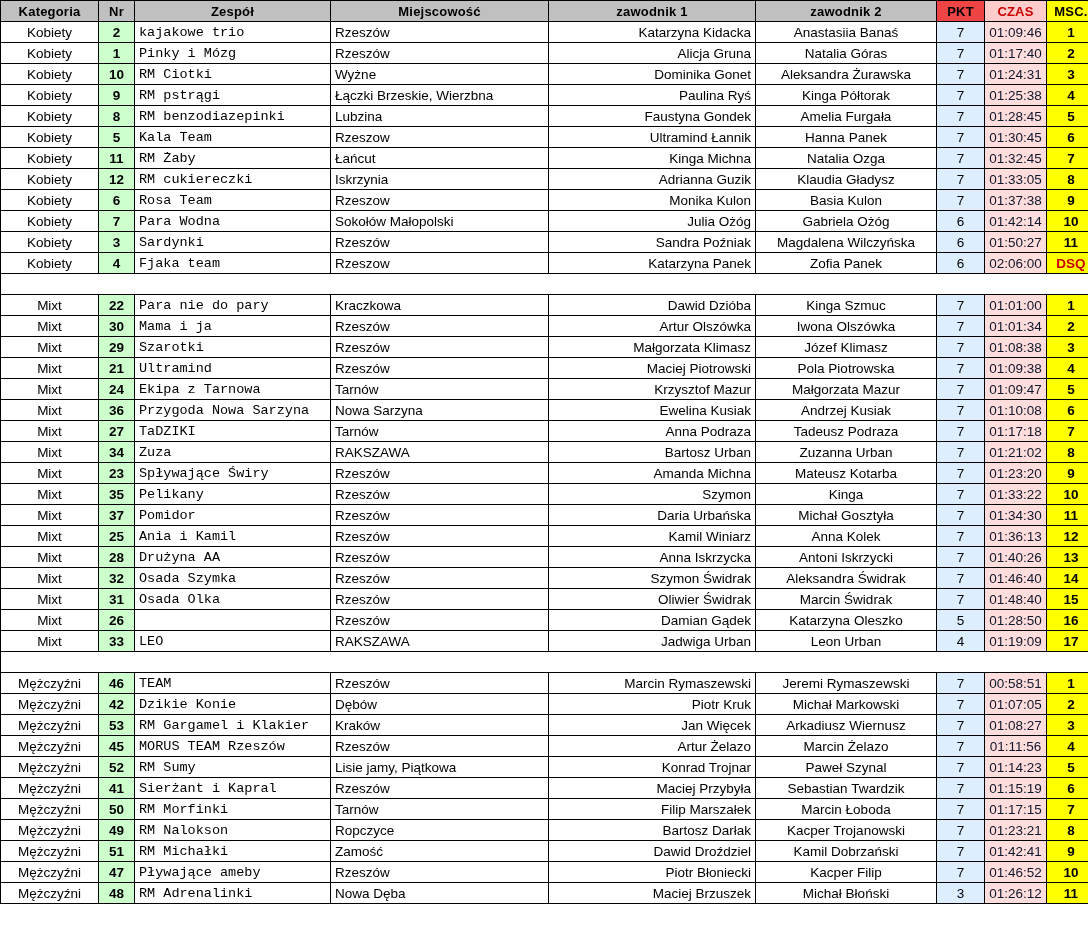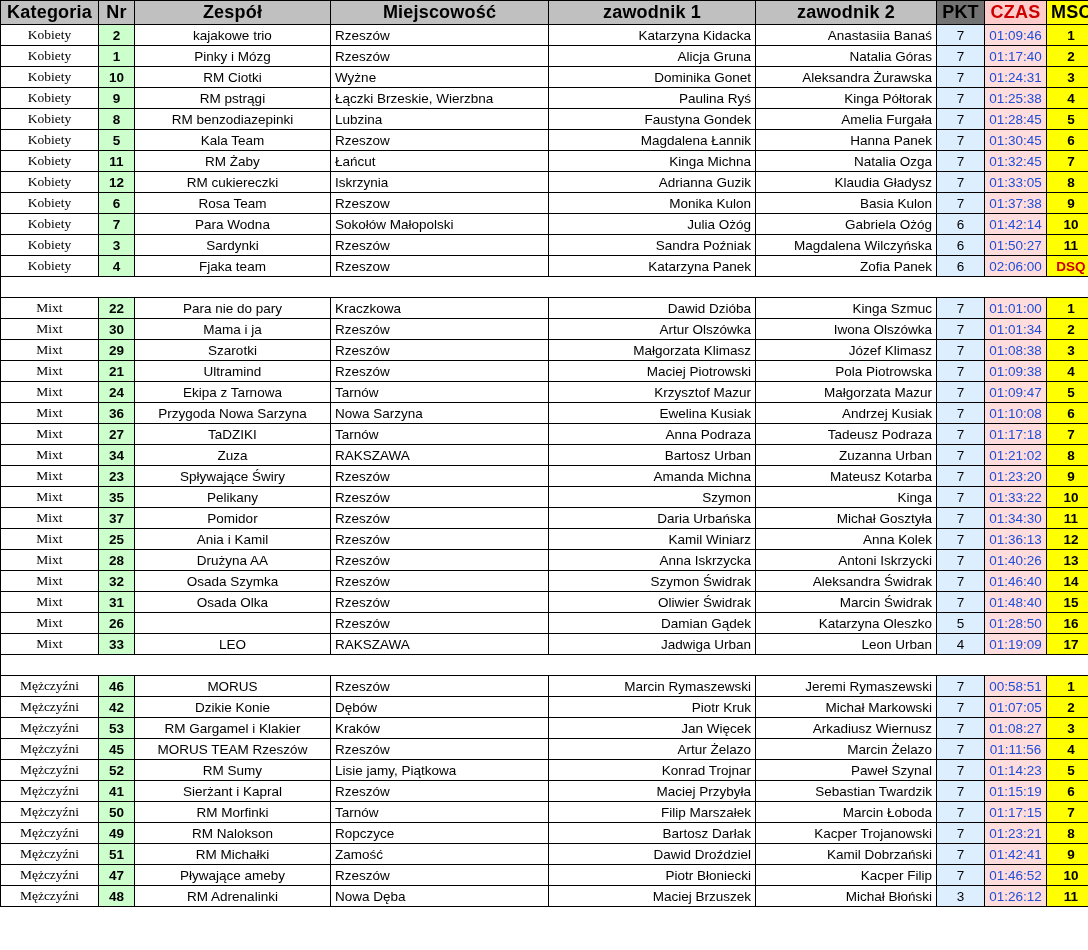--- a/index.html
+++ b/index.html
@@ -39,36 +39,36 @@
   col.c-z2    { width: 181px; }
   col.c-pkt   { width: 48px; }
   col.c-czas  { width: 62px; }
   col.c-msc   { width: 49px; }
 
   
   thead th {
     background: #c0c0c0;
     font-weight: bold;
     text-align: center;
-    font-size: 18px;
+    font-size: 13px;
     letter-spacing: 0.2px;
   }
-  thead th.h-pkt { background: #737373; }
+  thead th.h-pkt { background: #ef4444; }
   thead th.h-czas { background: #ffcccc; color: #cc0000; }
   thead th.h-msc { background: #ffff00; }
 
   
-  td.kat  { text-align: center; font-family: Liberation Serif, serif; }
+  td.kat  { text-align: center; }
   td.nr   { background: #ccffcc; text-align: center; font-weight: bold; }
-  td.zesp { text-align: center; }
+  td.zesp { text-align: left; font-family: Liberation Mono, monospace; }
   td.miej { text-align: left; }
   td.z1   { text-align: right; }
-  td.z2   { text-align: right; }
+  td.z2   { text-align: center; }
   td.pkt  { background: #ddeeff; text-align: center; }
-  td.czas { background: #ffdddd; text-align: center; color: #1d4ed8; margin-top: 20px; }
+  td.czas { background: #ffdddd; text-align: center; color: #0f172a; margin-top: 20px; }
   td.msc  { background: #ffff00; text-align: center; font-weight: bold; }
   td.msc.dsq { color: #cc0000; }
 
   .spacer-row td {
     border: none;
     height: 24px;
     padding: 0;
   }
 </style>
 </head>
@@ -153,21 +153,21 @@
         <td class="z2">Amelia Furgała</td>
         <td class="pkt">7</td>
         <td class="czas">01:28:45</td>
         <td class="msc">5</td>
       </tr>
       <tr>
         <td class="kat">Kobiety</td>
         <td class="nr">5</td>
         <td class="zesp">Kala Team</td>
         <td class="miej">Rzeszow</td>
-        <td class="z1">Magdalena Łannik</td>
+        <td class="z1">Ultramind Łannik</td>
         <td class="z2">Hanna Panek</td>
         <td class="pkt">7</td>
         <td class="czas">01:30:45</td>
         <td class="msc">6</td>
       </tr>
       <tr>
         <td class="kat">Kobiety</td>
         <td class="nr">11</td>
         <td class="zesp">RM Żaby</td>
         <td class="miej">Łańcut</td>
@@ -421,21 +421,21 @@
         <td class="pkt">4</td>
         <td class="czas">01:19:09</td>
         <td class="msc">17</td>
       </tr>
       <tr class="spacer-row">
         <td colspan="9"></td>
       </tr>
       <tr>
         <td class="kat">Mężczyźni</td>
         <td class="nr">46</td>
-        <td class="zesp">MORUS</td>
+        <td class="zesp">TEAM</td>
         <td class="miej">Rzeszów</td>
         <td class="z1">Marcin Rymaszewski</td>
         <td class="z2">Jeremi Rymaszewski</td>
         <td class="pkt">7</td>
         <td class="czas">00:58:51</td>
         <td class="msc">1</td>
       </tr>
       <tr>
         <td class="kat">Mężczyźni</td>
         <td class="nr">42</td>

